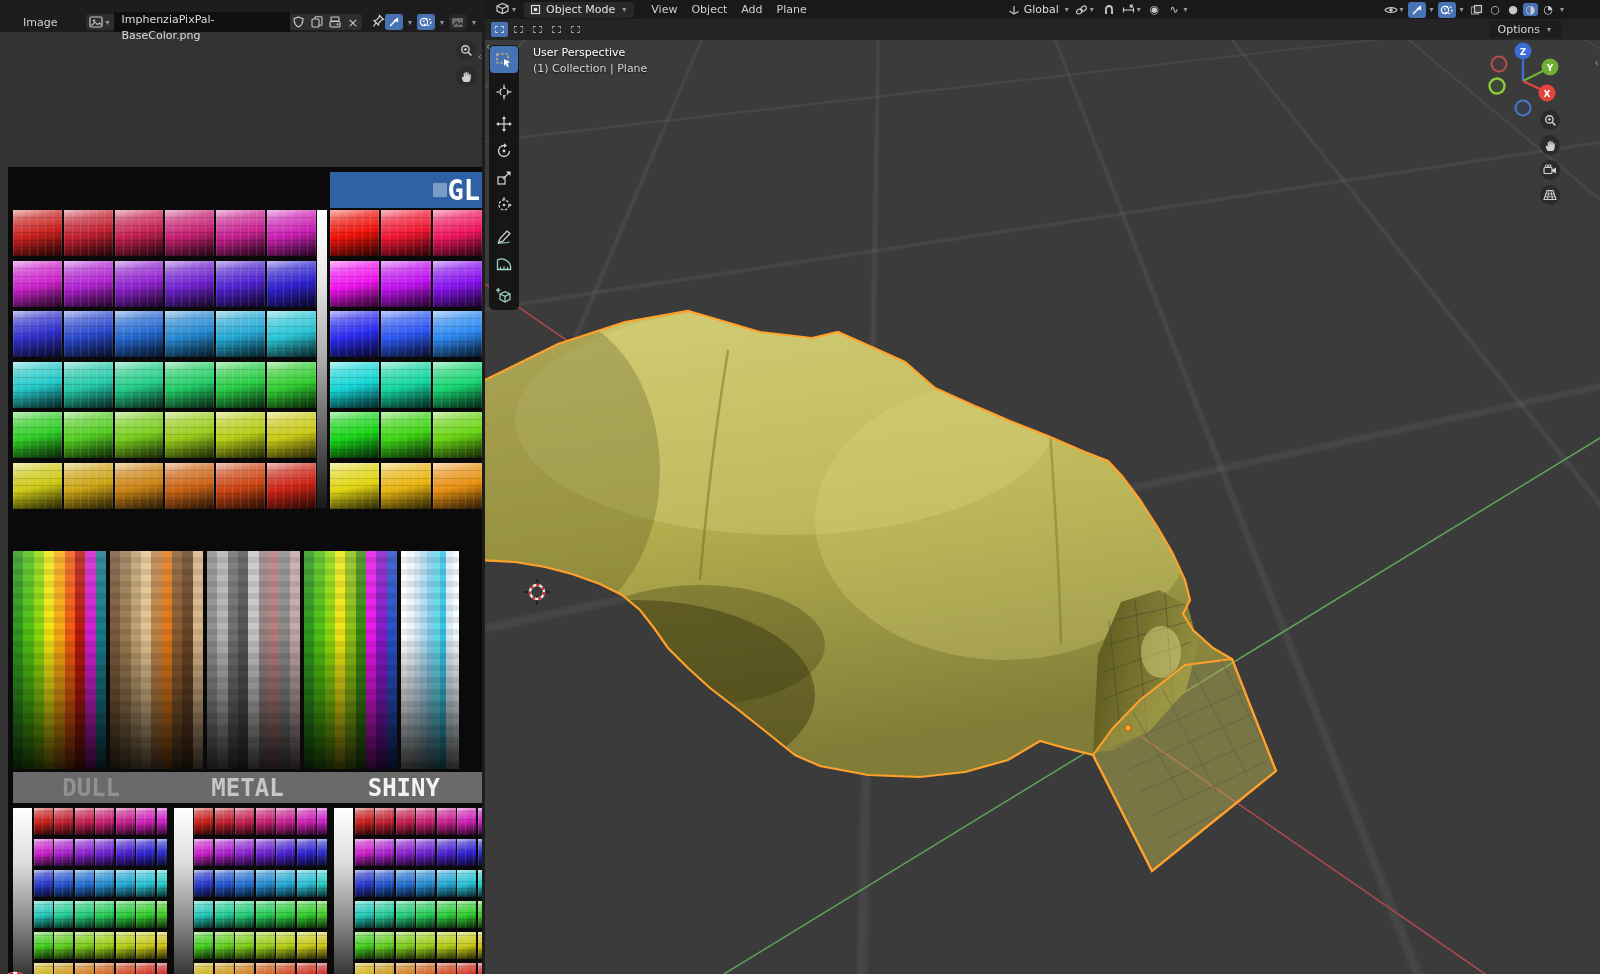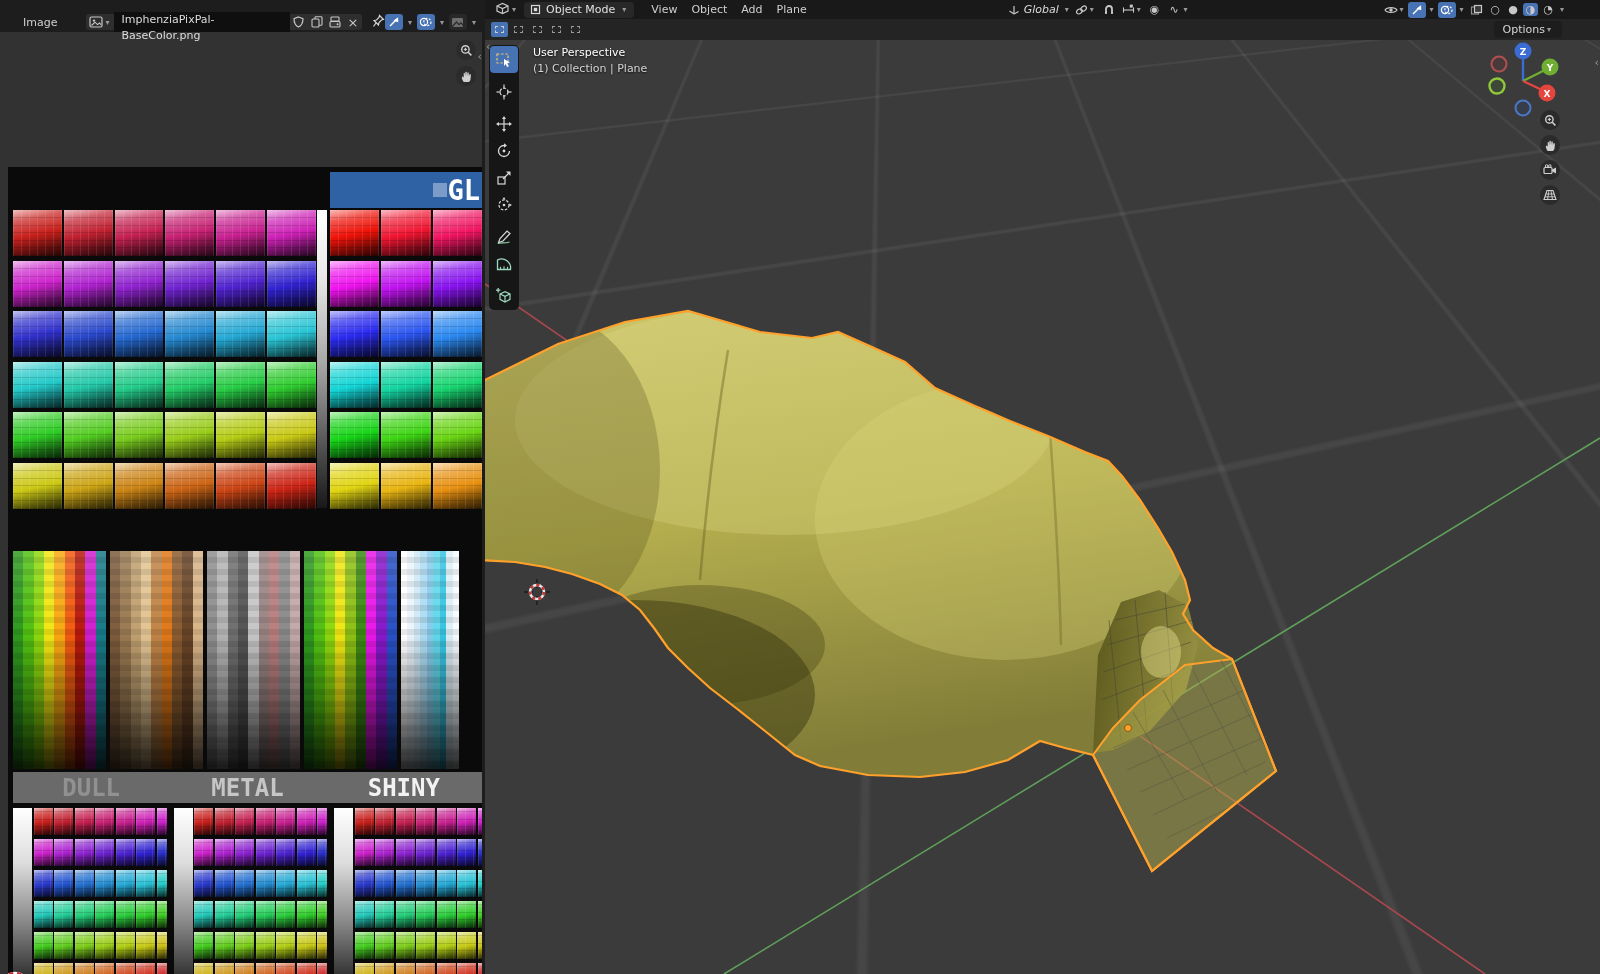--- a/index.html
+++ b/index.html
@@ -79,21 +79,21 @@
     height:16px; padding:0 6px; color:#e0e0e0; font-size:11px; margin-left:6px; }
   #vp-mid-cluster { margin-left:auto; display:flex; align-items:center; gap:4px; }
   #vp-right-cluster { margin-left:auto; display:flex; align-items:center; gap:2px; margin-right:34px; }
   .shadeglyph { font-size:11px; color:#c8c8c8; padding:0 3px; }
   #vp-toolsettings { position:absolute; left:0; top:19px; right:0; height:21px; background:#242424;
     display:flex; align-items:center; z-index:25; }
   .selmode { width:17px; height:15px; border-radius:2px; margin-left:2px; display:flex;
     align-items:center; justify-content:center; }
   .selmode .box { width:9px; height:7px; border:1px dashed #cfcfcf; }
   #options-btn { margin-left:auto; margin-right:38px; background:#1d1d1d; border-radius:4px;
-    color:#d6d6d6; font-size:11px; height:17px; display:flex; align-items:center; padding:0 9px; }
+    color:#d6d6d6; font-size:11px; height:17px; display:flex; align-items:center; padding:0 9px; gap:5px; }
   #vp-overlaytext { position:absolute; left:48px; top:46px; z-index:20; text-shadow:0 1px 2px rgba(0,0,0,.8); }
   #vp-overlaytext .l1 { color:#ffffff; font-size:11px; }
   #vp-overlaytext .l2 { color:#d5d5d5; font-size:11px; margin-top:3px; }
   #vp-toolbar { position:absolute; left:4px; top:45px; width:30px; background:#161616;
     border-radius:5px; padding:1px; z-index:20; }
   .tool { width:28px; height:27px; border-radius:4px; display:flex; align-items:center; justify-content:center; }
   .tool.active { background:#4772b3; }
   .tool-sep { height:5px; }
   #vp-collapse { position:absolute; left:1px; top:40px; color:#9a9a9a; font-size:11px; z-index:21; }
   #np-collapse { position:absolute; right:1px; top:56px; color:#9a9a9a; font-size:11px; z-index:21; }
@@ -554,21 +554,21 @@
       <span class="hmenu">Add</span>
       <span class="hmenu">Plane</span>
 
       <div id="vp-mid-cluster">
         <span class="iconbtn">
           <svg width="12" height="12" viewBox="0 0 12 12">
             <line x1="6" y1="10" x2="6" y2="2" stroke="#c8c8c8" stroke-width="1.2"></line>
             <line x1="6" y1="10" x2="1.5" y2="7" stroke="#c8c8c8" stroke-width="1.2"></line>
             <line x1="6" y1="10" x2="10.5" y2="7.5" stroke="#c8c8c8" stroke-width="1.2"></line>
           </svg>
-          <span style="font-size:11px; color:#dcdcdc; padding:0 4px;font-style:italic;">Global</span>
+          <span style="font-size:11px; color:#dcdcdc; padding:0 4px;">Global</span>
           <span class="caret">▾</span>
         </span>
         <span class="iconbtn">
           <svg width="13" height="12" viewBox="0 0 13 12">
             <ellipse cx="4.4" cy="7.4" rx="3" ry="2.2" fill="none" stroke="#c8c8c8" stroke-width="1.2" transform="rotate(-35 4.4 7.4)"></ellipse>
             <ellipse cx="8.6" cy="4.6" rx="3" ry="2.2" fill="none" stroke="#c8c8c8" stroke-width="1.2" transform="rotate(-35 8.6 4.6)"></ellipse>
           </svg>
           <span class="caret">▾</span>
         </span>
         <span class="iconbtn">

